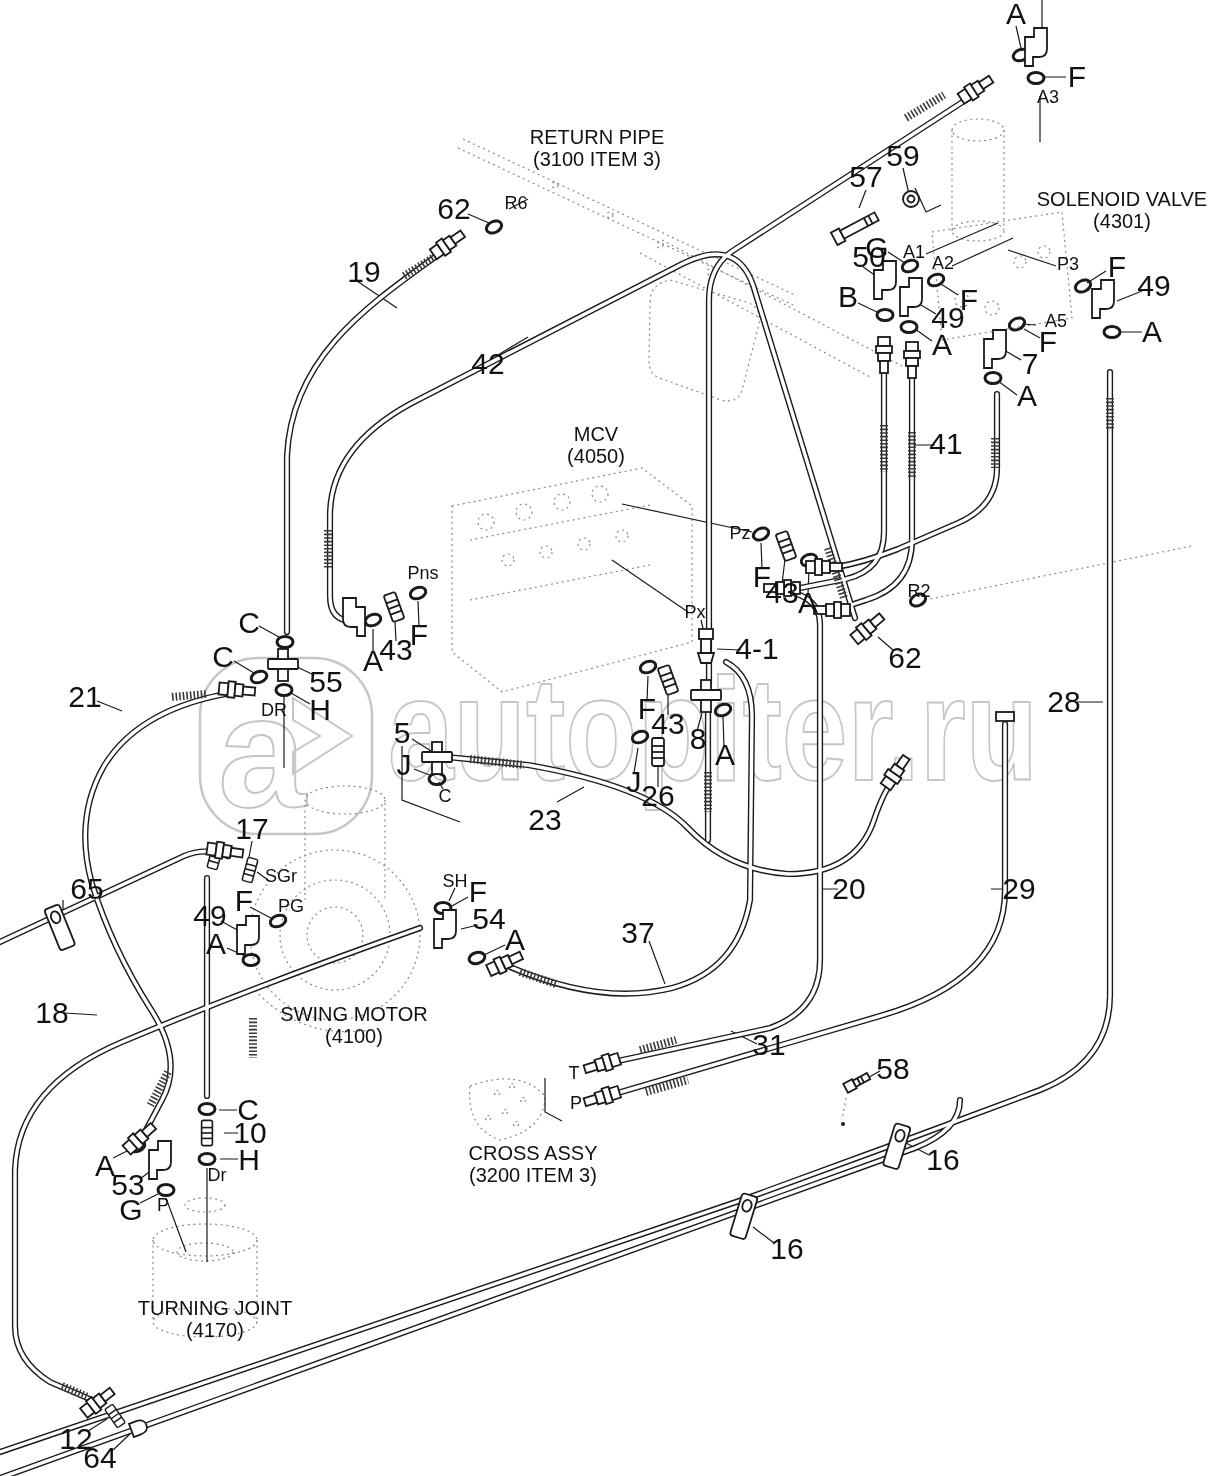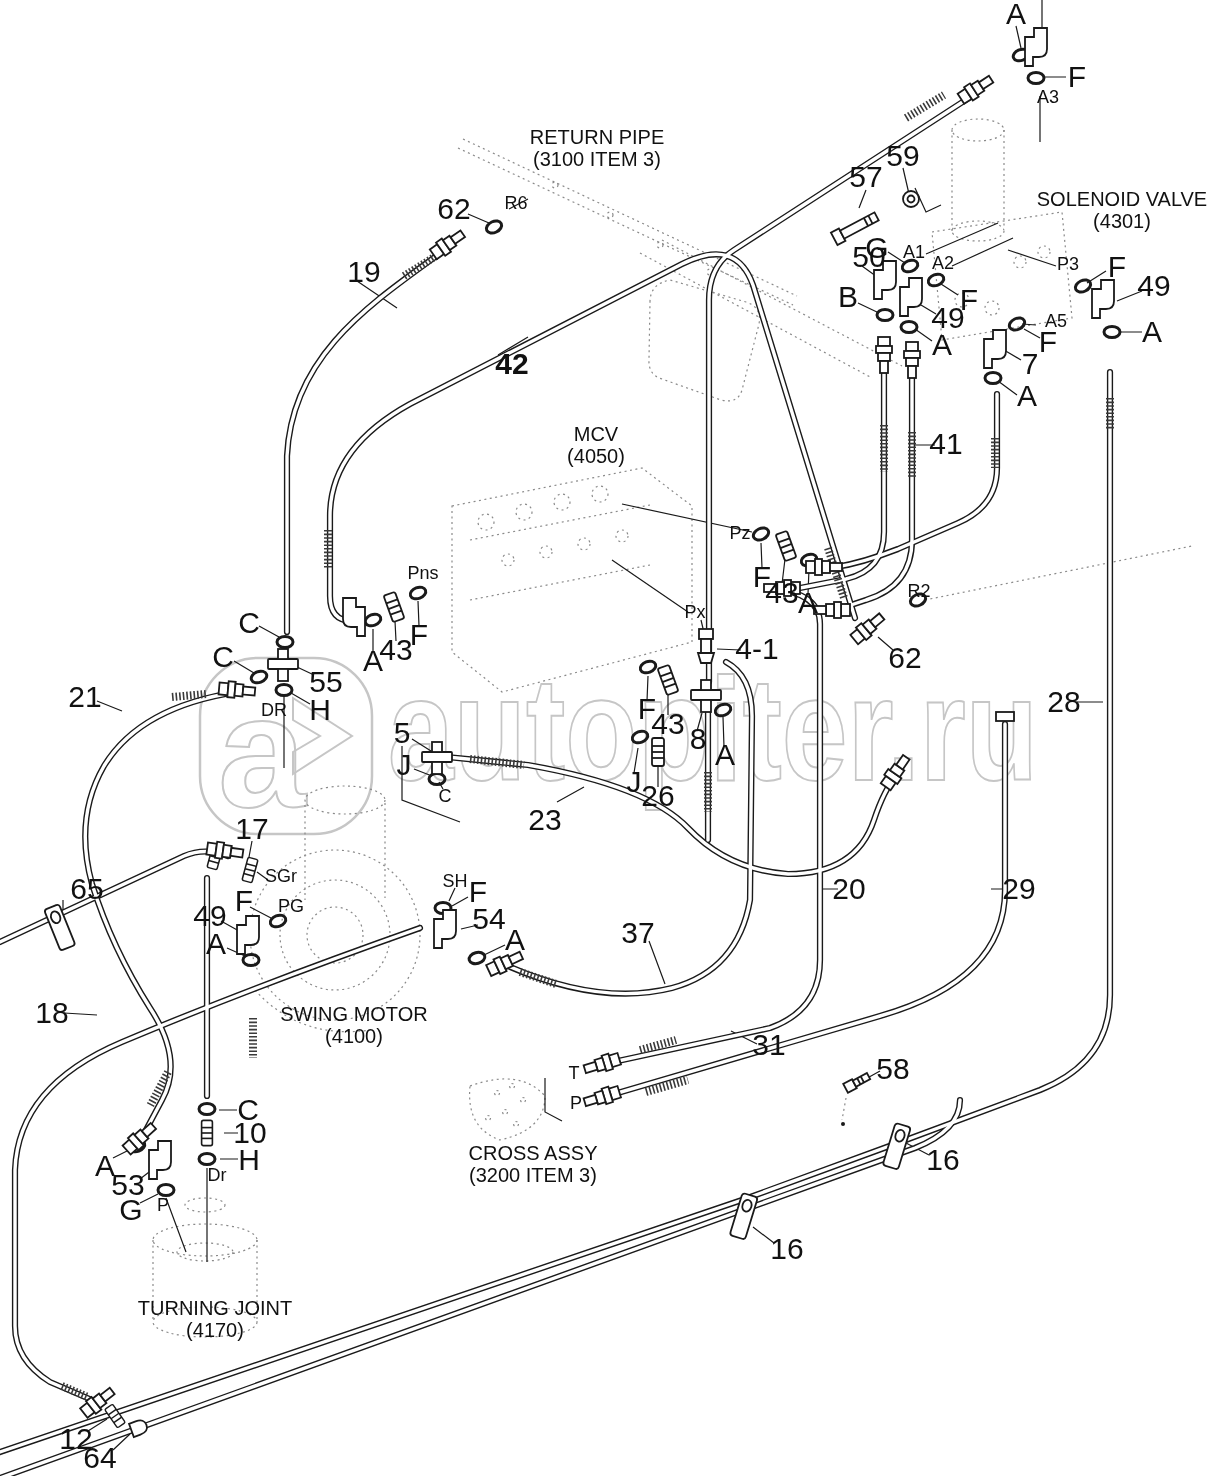--- a/index.html
+++ b/index.html
@@ -311,21 +311,21 @@
   <div class="comp" style="left:215px;top:1297px;">
     <span>TURNING JOINT</span>
         <span>(4170)</span>
       </div>
 <span class="callout n" style="left: 1016px; top: 14px;">A</span>
       <span class="callout n" style="left: 1077px; top: 77px;">F</span>
       <span class="callout p" style="left: 1048px; top: 97px;">A3</span>
       <span class="callout n" style="left: 454px; top: 209px;">62</span>
       <span class="callout p" style="left: 516px; top: 203px;">R6</span>
       <span class="callout n" style="left: 364px; top: 272px;">19</span>
-      <span class="callout n" style="left: 512px; top: 364px; font-weight: bold;">42</span>
+      <span class="callout n" style="left: 488px; top: 364px;">42</span>
       <span class="callout n" style="left: 866px; top: 177px;">57</span>
       <span class="callout n" style="left: 903px; top: 156px;">59</span>
       <span class="callout n" style="left: 869px; top: 257px;">50</span>
       <span class="callout n" style="left: 877px; top: 248px;">G</span>
       <span class="callout p" style="left: 914px; top: 252px;">A1</span>
       <span class="callout p" style="left: 943px; top: 263px;">A2</span>
       <span class="callout n" style="left: 969px; top: 300px;">F</span>
       <span class="callout n" style="left: 848px; top: 297px;">B</span>
       <span class="callout n" style="left: 948px; top: 318px;">49</span>
       <span class="callout n" style="left: 942px; top: 345px;">A</span>

